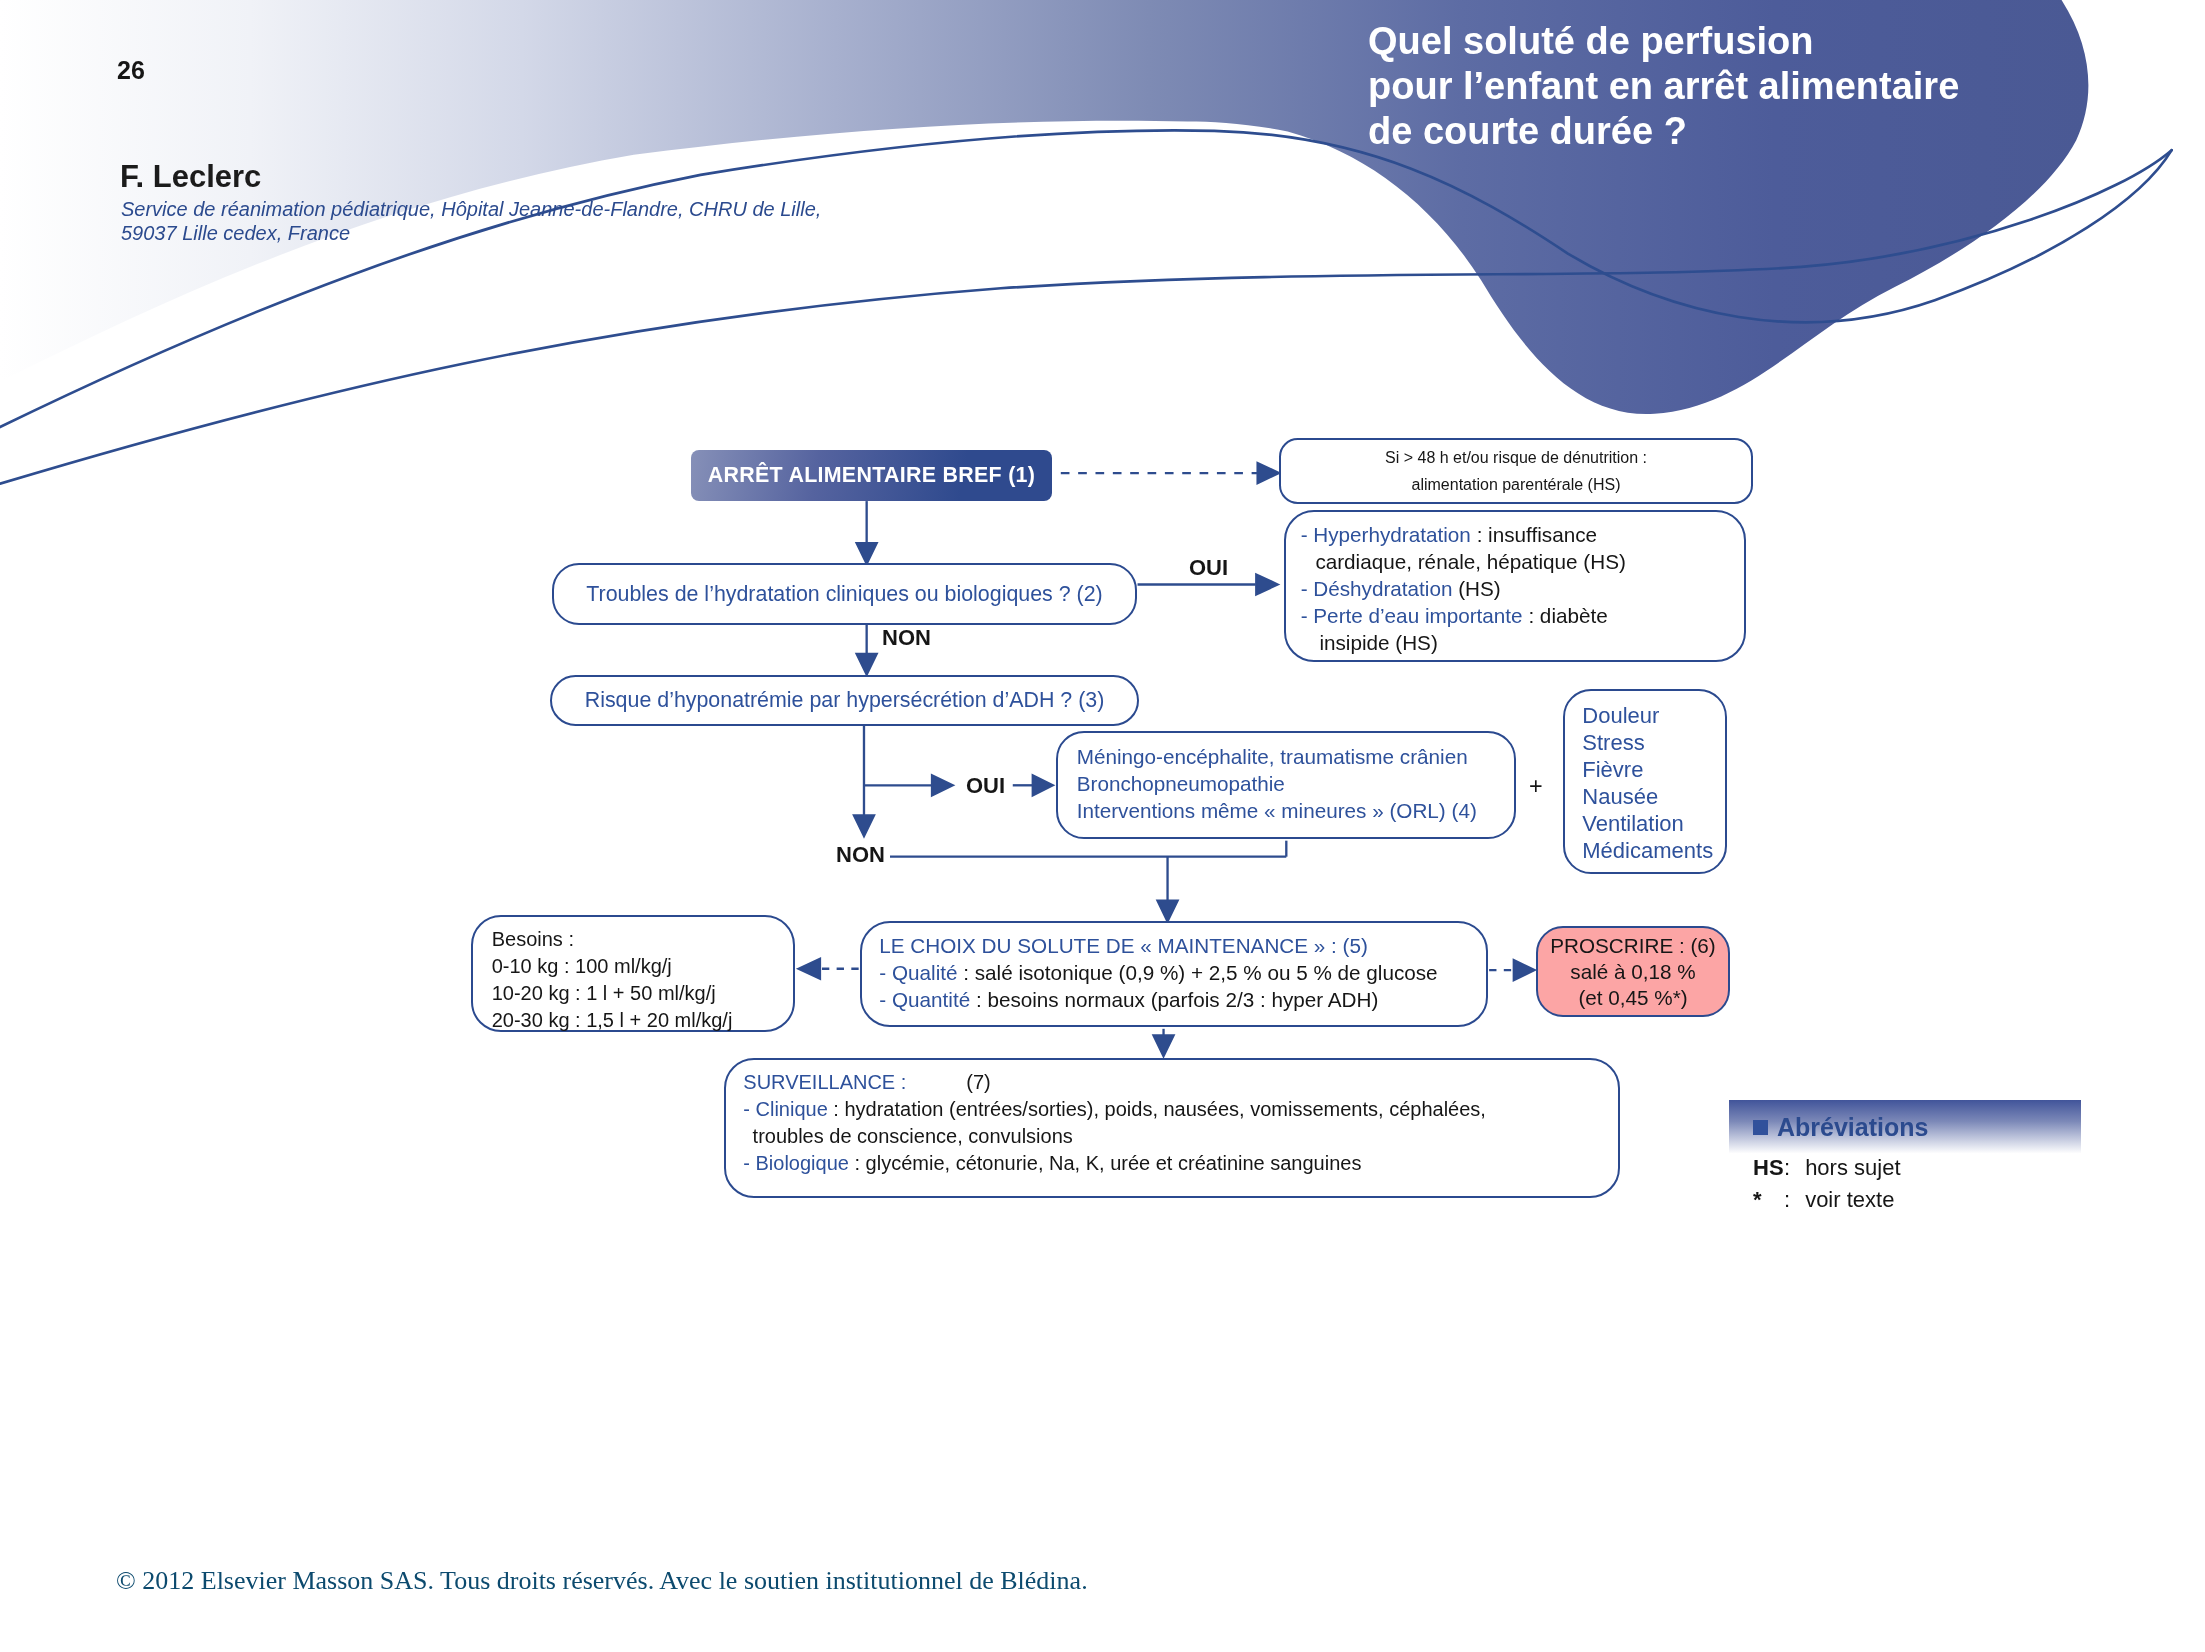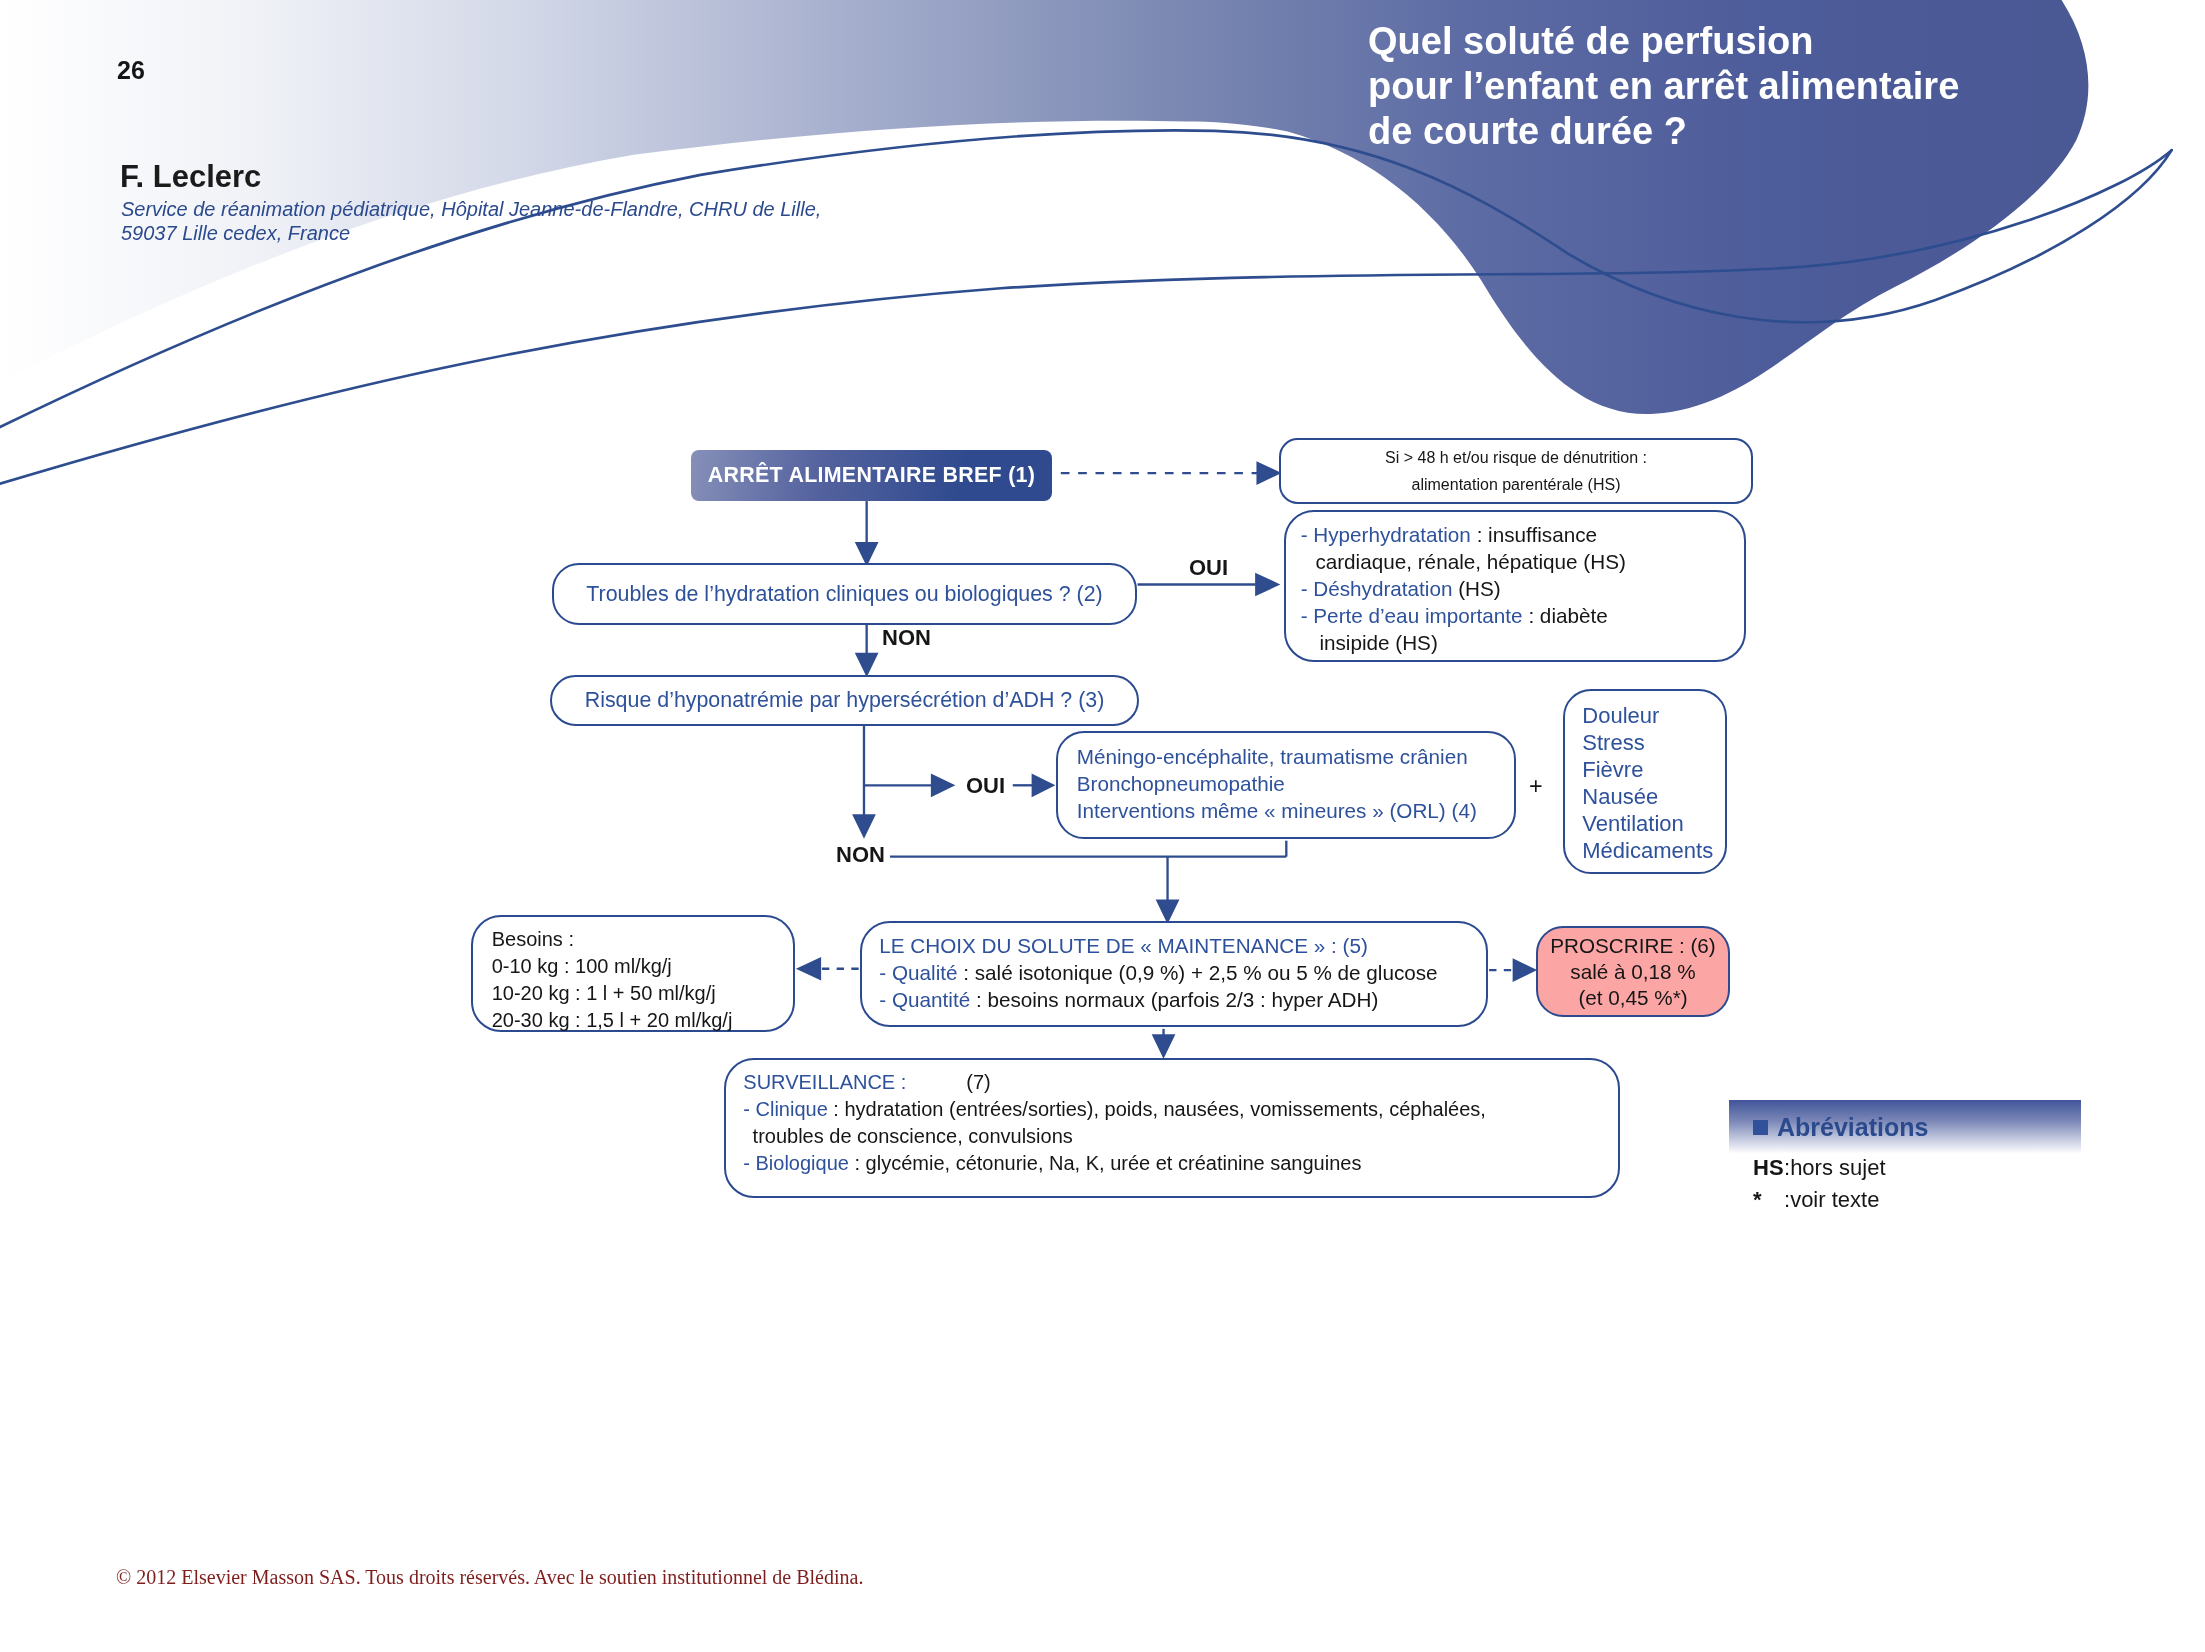--- a/index.html
+++ b/index.html
@@ -11,27 +11,27 @@
   .center{display:flex;flex-direction:column;align-items:center;justify-content:center;text-align:center;}
   .blue{color:#2e519b;}
   .black{color:#161616;}
   .pill{border-radius:27px;font-size:21.4px;color:#2e519b;}
   .lbl{position:absolute;z-index:2;font-size:22px;font-weight:600;color:#161616;}
   .ln{white-space:nowrap;}
   .title{position:absolute;z-index:2;color:#ffffff;font-weight:bold;font-size:38px;line-height:45px;white-space:nowrap;}
   .pagenum{position:absolute;z-index:2;font-size:25px;font-weight:bold;color:#161616;}
   .author{position:absolute;z-index:2;font-size:31px;font-weight:bold;color:#1b1b1b;}
   .affil{position:absolute;z-index:2;font-size:20px;font-style:italic;color:#2b4a8e;white-space:nowrap;}
-  .copyright{position:absolute;z-index:2;font-family:"Liberation Serif",serif;font-size:20px;color:#7f1d1d;white-space:nowrap;}
+  .copyright{position:absolute;z-index:2;font-family:"Liberation Serif",serif;font-size:26px;color:#0c4a6e;white-space:nowrap;}
   .abbr-panel{position:absolute;z-index:2;background:linear-gradient(180deg,#41549a 0%,#7c89b8 32%,rgba(255,255,255,0) 80%);}
   .abbr-head{position:absolute;z-index:3;font-size:25px;font-weight:bold;color:#2b4a8e;}
   .abbr-sq{position:absolute;z-index:3;width:15.3px;height:15.3px;background:#31519b;}
   .abbr-row{position:absolute;z-index:3;font-size:22px;color:#161616;white-space:nowrap;}
   .abbr-row .a{font-weight:bold;display:inline-block;min-width:31px;}
-  .abbr-row .t{margin-left:0;}
+  .abbr-row .t{margin-left:15px;}
   .gap7{margin-left:60px;}
 </style>
 </head>
 <body>
 
 <div class="page">
 
   <svg class="layer" width="2205" height="1652" viewBox="0 0 3305 2476">
     <defs>
       <linearGradient id="bandGrad" x1="0" y1="0" x2="1" y2="0">

